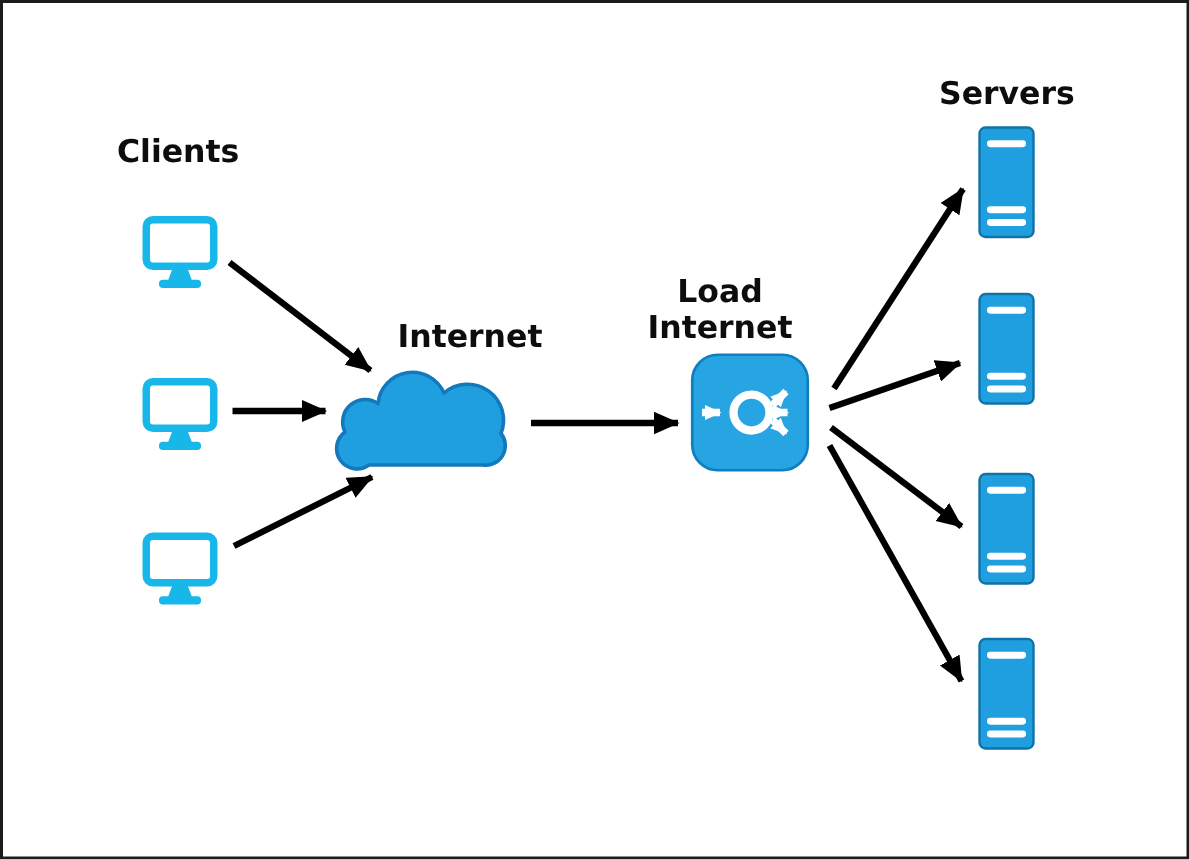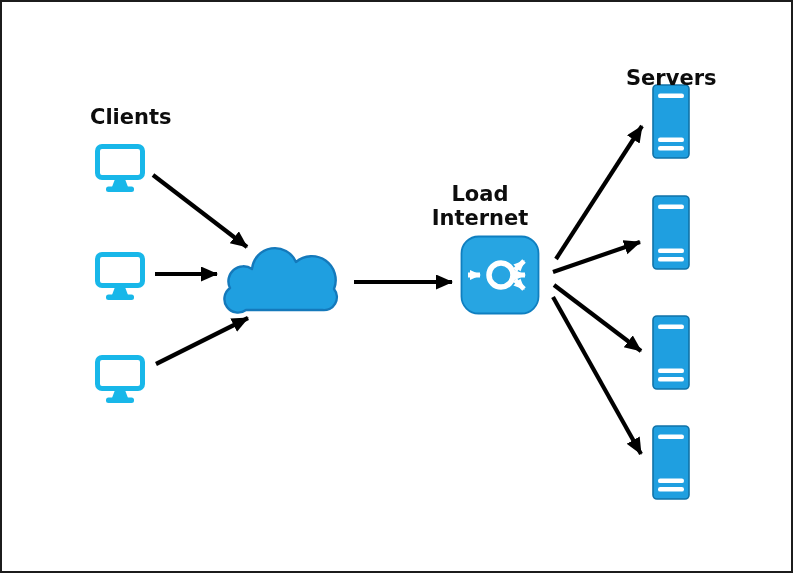--- a/index.html
+++ b/index.html
@@ -12,21 +12,20 @@
     font-family:"DejaVu Sans","Liberation Sans",sans-serif;
     overflow:hidden;
   }
   .stage svg { position:absolute; left:0; top:0; }
   .lbl {
     position:absolute;
     font-weight:bold;
     font-size:21px;
     color:#0d0d0d;
     white-space:nowrap;
-    margin-top:16px;
   }
   .lbl-wrap {
     position:absolute;
     font-weight:bold;
     font-size:21px;
     color:#0d0d0d;
     text-align:center;
     line-height:24px;
     white-space:normal;
   }
@@ -94,20 +93,21 @@
         <line x1="55" y1="45" x2="64" y2="54" marker-end="url(#ahw)"></line>
       </g>
     </g>
 
     <use href="#server" x="650" y="82"></use>
     <use href="#server" x="650" y="193"></use>
     <use href="#server" x="650" y="313"></use>
     <use href="#server" x="650" y="423"></use>
   </svg>
 
-  <div class="lbl" style="left:88px; top:87px;">Clients</div>
+  <div class="lbl" style="left:76px; top:87px;">Clients</div>
 
+  <div class="lbl" style="left:263px; top:210px;">Internet</div>
 
   <div class="lbl-wrap" style="left:408px; top:180px; width:140px;">Load Internet</div>
 
   <div class="lbl" style="left:624px; top:48px;">Servers</div>
 
 </div>
 
 </body></html>

